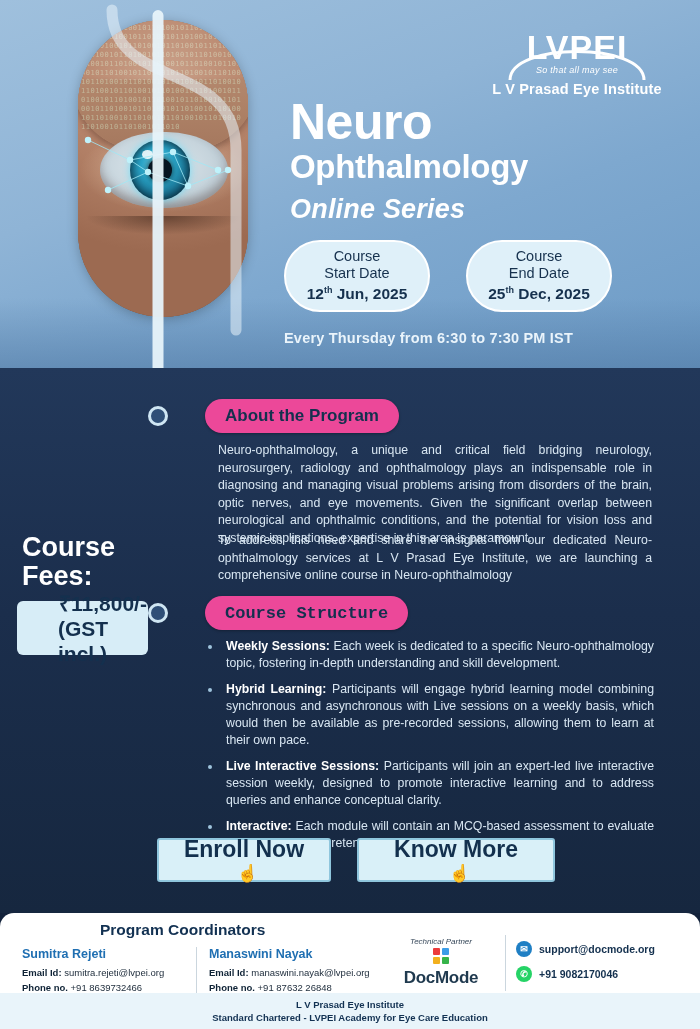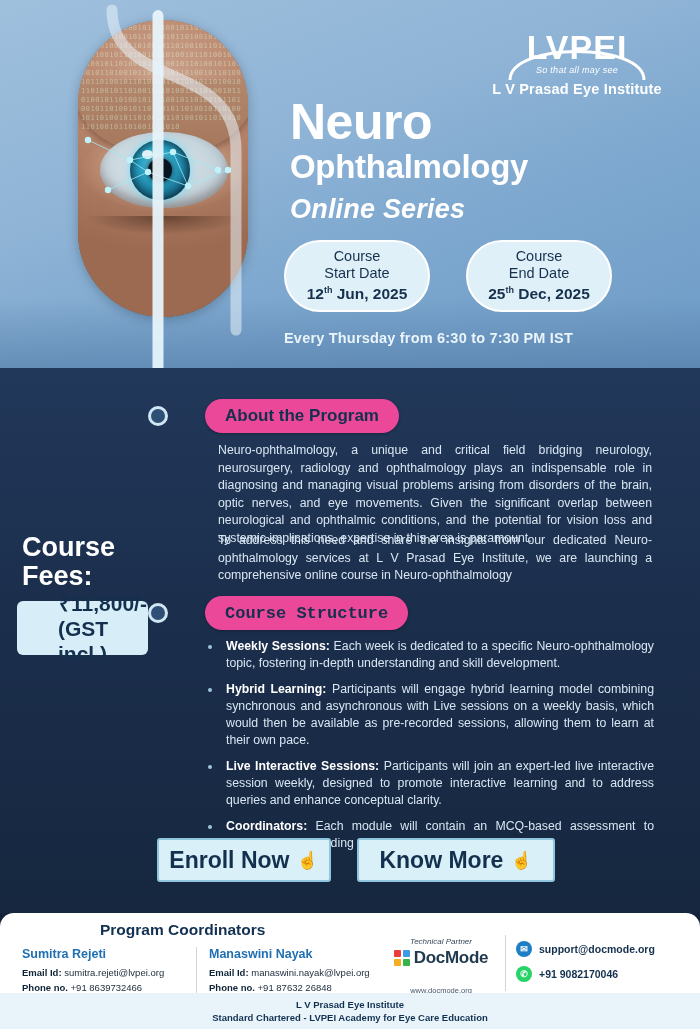--- a/index.html
+++ b/index.html
@@ -171,21 +171,21 @@
     background:#d7edf7; border-radius:6px;
     color:#14304e; font-size:21px; font-weight:800; line-height:25px;
     display:flex; flex-direction:column; align-items:center; justify-content:center;padding-left:41px;
   }
 
   
   .btn {
     position:absolute; height:44px; background:#d9f0f8;
     border:2px solid #8fc6dd; border-radius:3px;
     display:flex; align-items:center; justify-content:center;
-    color:#13304e; font-size:23px; font-weight:800;
+    color:#13304e; font-size:23px; font-weight:800;flex-direction:column;
   }
   .btn-enroll { left:157px; top:838px; width:174px; }
   .btn-know { left:357px; top:838px; width:198px; }
   .cursor { margin-left:8px; font-size:17px; }
 
   
   .footer {
     position:absolute; left:0; top:913px; width:700px; height:116px;
     background:#ffffff; border-radius:14px 14px 0 0;
   }
@@ -197,21 +197,21 @@
   .coord .nm { font-size:12.5px; font-weight:700; color:#1f6fb2; margin-bottom:4px; }
   .coord .ln { font-size:9.5px; color:#22303f; line-height:15px; }
   .coord .ln b { color:#0f2336; }
   .c1 { left:22px; width:160px; }
   .c2 { left:196px; width:175px; padding-left:12px; border-left:1px solid #cbd6de; }
 
   .tech {
     position:absolute; left:382px; top:24px; width:118px; text-align:center;
   }
   .tech-lbl { font-size:8px; color:#37485a; font-style:italic; }
-  .doc-logo { display:flex; align-items:center; justify-content:center; gap:4px; margin-top:2px;}
+  .doc-logo { display:flex; align-items:center; justify-content:center; gap:4px; margin-top:2px;flex-direction:column;}
   .doc-sq { display:grid; grid-template-columns:7px 7px; grid-template-rows:7px 7px; gap:2px; }
   .doc-sq i { display:block; width:7px; height:7px; border-radius:1px;}
   .doc-name { font-size:17px; font-weight:700; color:#203a4f; letter-spacing:-.3px;}
   .doc-url { font-size:7.5px; color:#46566a; margin-top:18px;}
 
   .contacts { position:absolute; left:516px; top:28px; }
   .contact-row { display:flex; align-items:center; gap:7px; margin-bottom:9px; font-size:10.5px; font-weight:700; color:#13304e;}
   .cicon { width:16px; height:16px; border-radius:50%; display:flex; align-items:center; justify-content:center; color:#fff; font-size:9px; }
   .cmail { background:#1f7fc4; }
   .cwa { background:#25d366; }
@@ -313,21 +313,21 @@
     <div class="para para1">Neuro-ophthalmology, a unique and critical field bridging neurology, neurosurgery, radiology and ophthalmology plays an indispensable role in diagnosing and managing visual problems arising from disorders of the brain, optic nerves, and eye movements. Given the significant overlap between neurological and ophthalmic conditions, and the potential for vision loss and systemic implications, expertise in this area is paramount.</div>
     <div class="para para2">To address this need and share the insights from our dedicated Neuro-ophthalmology services at L V Prasad Eye Institute, we are launching a comprehensive online course in Neuro-ophthalmology</div>
 
     <div class="dot dot-b"></div>
     <div class="sec-pill pill-struct">Course Structure</div>
 
     <ul class="struct">
       <li><b>Weekly Sessions:</b><span> Each week is dedicated to a specific Neuro-ophthalmology topic, fostering in-depth understanding and skill development.</span></li>
       <li><b>Hybrid Learning:</b><span> Participants will engage hybrid learning model combining synchronous and asynchronous with Live sessions on a weekly basis, which would then be available as pre-recorded sessions, allowing them to learn at their own pace.</span></li>
       <li><b>Live Interactive Sessions:</b><span> Participants will join an expert-led live interactive session weekly, designed to promote interactive learning and to address queries and enhance conceptual clarity.</span></li>
-      <li><b>Coordinators:</b><span> Each module will contain an MCQ-based assessment to evaluate understanding and retention of key concepts.</span></li>
+      <li><b>Interactive:</b><span> Each module will contain an MCQ-based assessment to evaluate understanding and retention of key concepts.</span></li>
     </ul>
   </div>
 
   <div class="fees-title">
     <span>Course</span><br>
     <span>Fees:</span>
   </div>
   <div class="fees-box">
     <span>₹11,800/-</span>
     <span>(GST incl.)</span>

